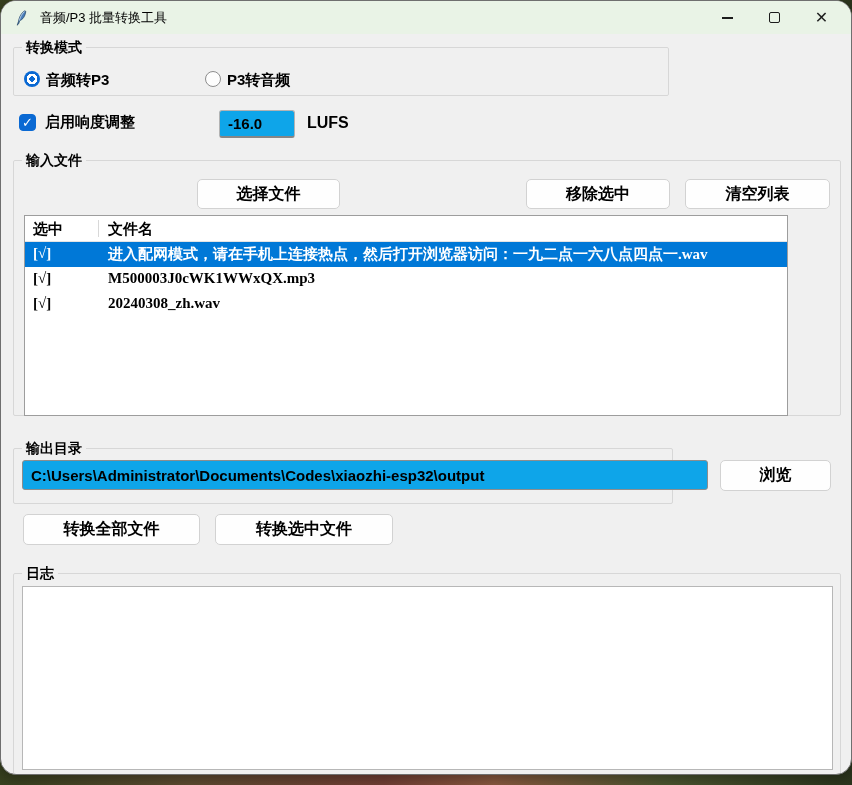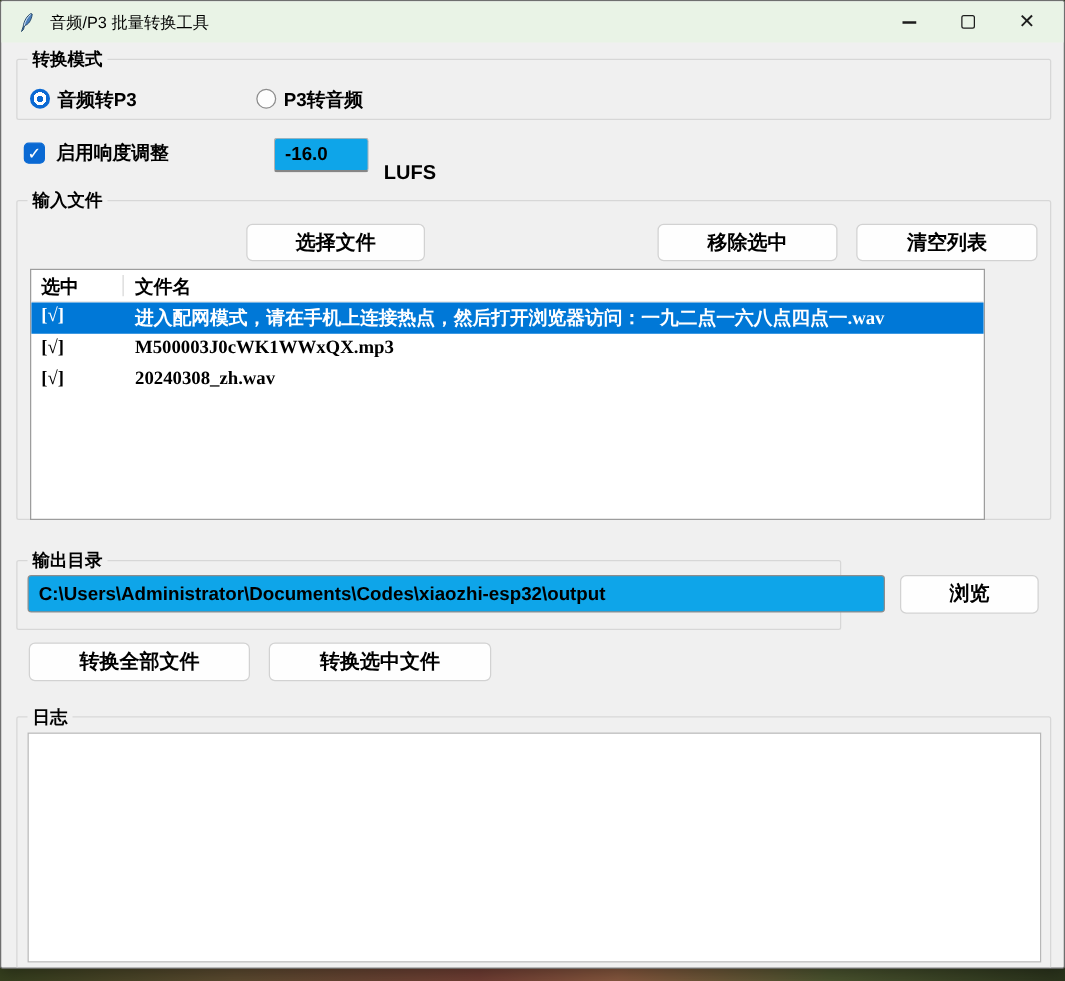--- a/index.html
+++ b/index.html
@@ -3,21 +3,21 @@
 <meta charset="utf-8">
 <style>
   * { margin:0; padding:0; box-sizing:border-box; }
   html,body { width:852px; height:785px; }
   body { font-family:"Liberation Sans", sans-serif; color:#000; }
 
   .stage { position:relative; width:852px; height:785px; overflow:hidden;
            background:linear-gradient(90deg,#37411f 0%,#5e4c31 22%,#733f35 45%,#8a5a40 58%,#4c5630 78%,#2c351d 100%); }
 
   .window { position:absolute; left:0; top:0; width:852px; height:775px;
-            background:#f0f0f0; border:1px solid #6f6f6f; border-radius:2px; overflow:hidden;
+            background:#f0f0f0; border:1px solid #6f6f6f; border-radius:16px; overflow:hidden;
             box-shadow:0 4px 14px rgba(0,0,0,.35); }
 
   
   .titlebar { position:absolute; left:0; top:0; right:0; height:33px; background:#e9f3e6;
               display:flex; align-items:center; }
   .app-icon { margin-left:13px; width:16px; height:16px; flex:0 0 auto; }
   .title { margin-left:10px; font-size:13px; }
   .win-controls { position:absolute; right:6px; top:0; height:33px; display:flex; }
   .wc { width:47px; height:33px; display:flex; align-items:center; justify-content:center;
         background:transparent; border:none; cursor:pointer; }
@@ -40,21 +40,21 @@
   
   .check-row { position:absolute; left:18px; top:112px; display:flex; align-items:center; gap:9px; }
   .checkbox { width:17px; height:17px; background:#0a69d3; border:1px solid #0a69d3; border-radius:4px;
               color:#fff; font-size:13px; line-height:1; display:flex; align-items:center; justify-content:center;
               cursor:pointer; }
   .check-label { font-size:15px; font-weight:700; }
   .entry { position:absolute; background:#0ea5e9; border:1px solid #b3b3b3; border-bottom:2px solid #868686;
            border-radius:3px; font-family:"Liberation Sans",sans-serif; font-size:15px; font-weight:700;
            padding:0 8px; color:#000; outline:none; }
   #lufs-entry { left:218px; top:109px; width:76px; height:28px; }
-  .lufs-unit { position:absolute; left:306px; top:129px; font-size:16px; font-weight:700; }
+  .lufs-unit { position:absolute; left:306px; top:113px; font-size:16px; font-weight:700; }
 
   
   .btn { position:absolute; background:#fefefe; border:1px solid #d2d2d2; border-radius:5px;
          font-family:"Liberation Sans",sans-serif; font-size:16px; font-weight:700; color:#000;
          display:flex; align-items:center; justify-content:center; cursor:pointer; }
 
   
   .table { position:absolute; left:10px; top:54px; width:764px; height:201px;
            background:#fff; border:1px solid #9d9d9d; overflow:hidden;font-family:Liberation Serif, serif; }
   .t-header { position:relative; height:26px; border-bottom:1px solid #e4e4e4; }
@@ -95,21 +95,21 @@
         </button>
         <button class="wc">
           <span class="glyph-max"></span>
         </button>
         <button class="wc">
           <span class="glyph-close">✕</span>
         </button>
       </div>
     </div>
 
-    <div class="group" style="left:12px; top:46px; width:828px; height:49px;">
+    <div class="group" style="left:12px; top:46px; width:656px; height:49px;">
       <span class="group-label">转换模式</span>
       <div class="radio-opt" style="left:10px;">
         <span class="radio on"></span>
         <span class="radio-label">音频转P3</span>
       </div>
       <div class="radio-opt" style="left:191px;">
         <span class="radio off"></span>
         <span class="radio-label">P3转音频</span>
       </div>
     </div>

